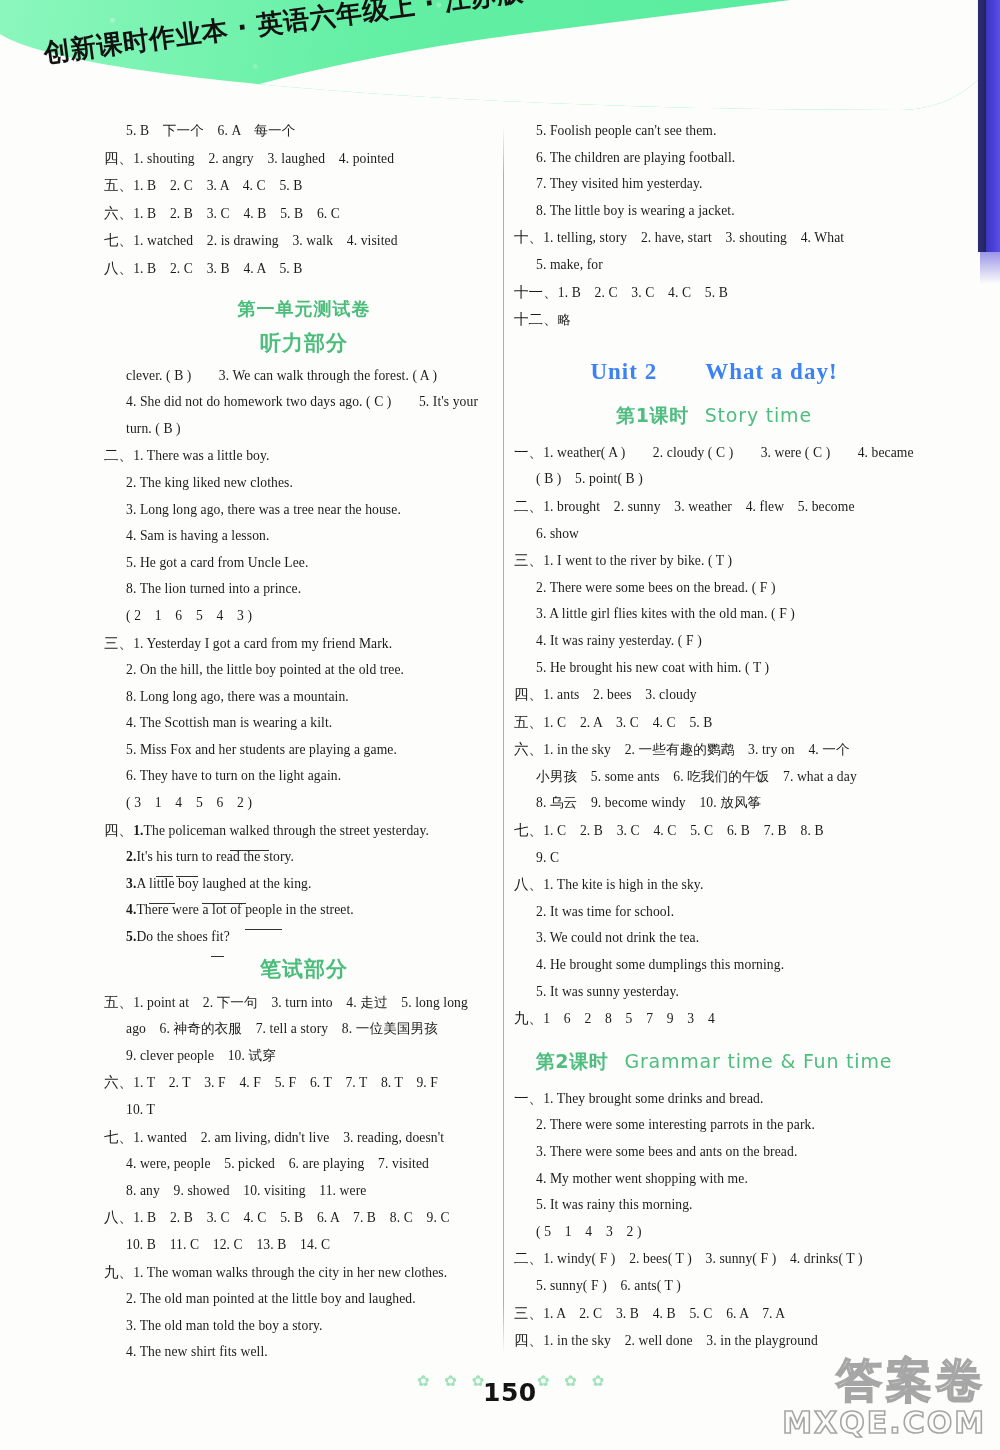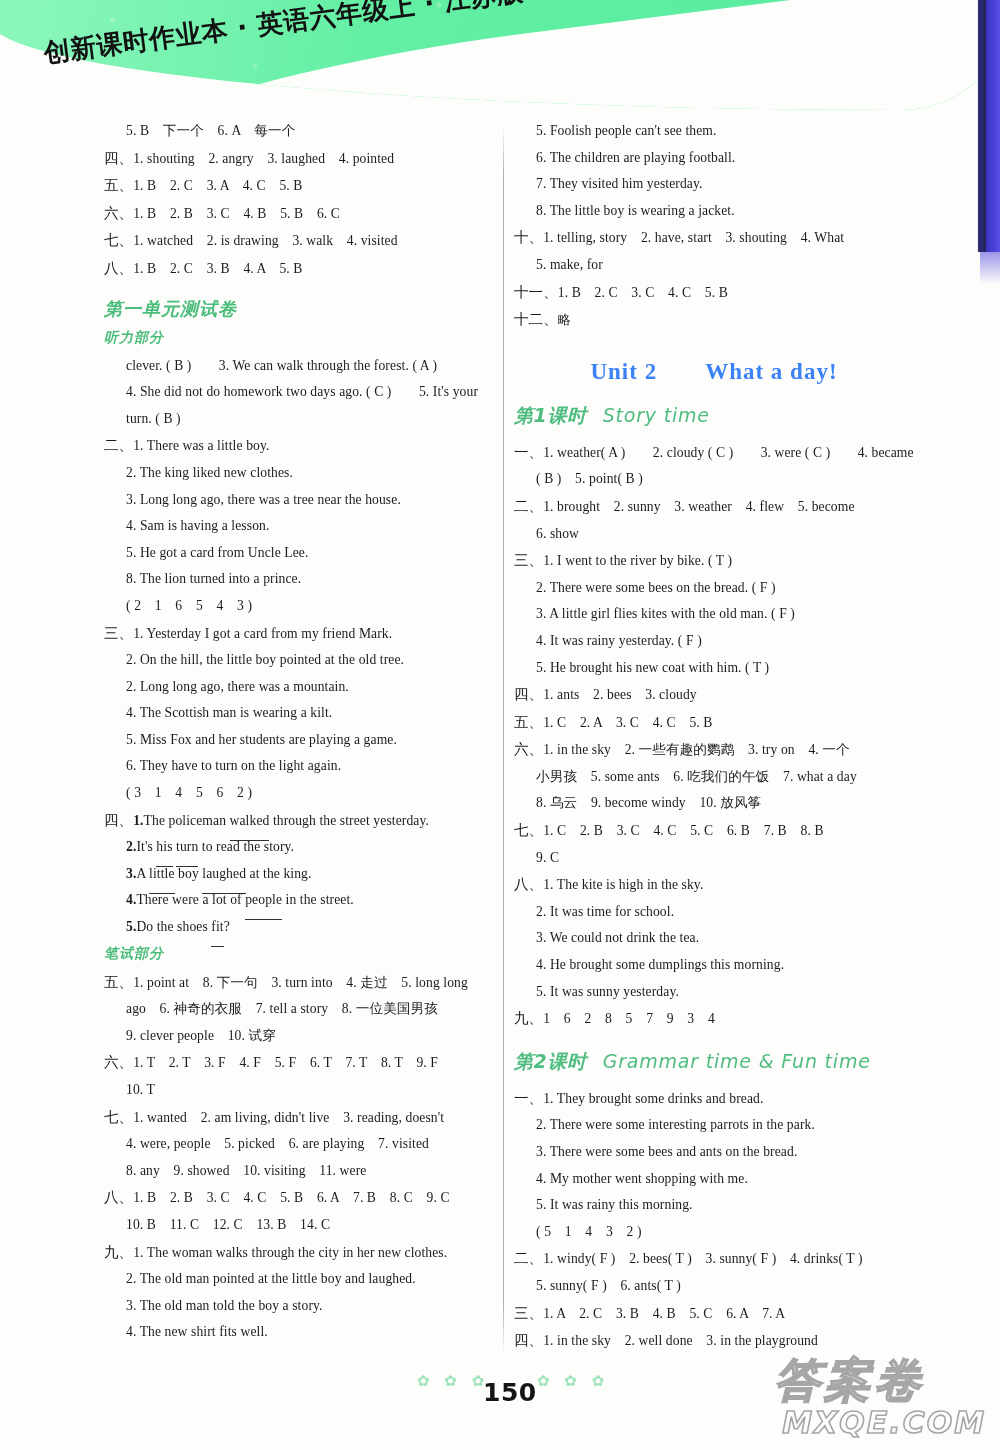--- a/index.html
+++ b/index.html
@@ -101,29 +101,28 @@
   
   .idx{
     font-family:"DejaVu Sans","Liberation Sans",sans-serif;
     font-size:14.5px;font-weight:400;
     display:inline-block;min-width:26px;
   }
   .idx.wide{min-width:40px;}
 
   
   .gh{
-    text-align:left;
+    text-align:center;
     font-family:"DejaVu Sans","Liberation Sans",sans-serif;
     color:#4bbd7b;
     font-weight:700;
     letter-spacing:1px;
-    font-style:italic;
   }
   .gh-unit{font-size:18px;margin:14px 0 8px;}
-  .gh-part{font-size:14px;margin:4px 0 6px;font-weight:700;}
+  .gh-part{font-size:21px;margin:4px 0 6px;font-weight:700;}
   .gh-lesson{
     font-size:19px;margin:16px 0 10px;
     color:#4fbd80;letter-spacing:.6px;
   }
   .gh-lesson .en{font-weight:400;letter-spacing:.8px;}
 
   .unit-title{
     text-align:center;
     font-family:"Liberation Serif","DejaVu Serif",serif;
     font-weight:700;font-size:23px;
@@ -145,26 +144,25 @@
     position:absolute;top:6px;
     font-size:15px;color:#9ee3b9;letter-spacing:5px;
     font-family:"DejaVu Sans",sans-serif;
   }
   .stars.l{left:417px;}
   .stars.r{left:537px;}
 
   
   .wm{
     position:absolute;right:14px;bottom:10px;
-    text-align:left;
+    text-align:right;
     color:rgba(120,120,120,.0);
     -webkit-text-stroke:1.6px rgba(150,150,150,.85);
     font-family:"DejaVu Sans","Liberation Sans",sans-serif;
     pointer-events:none;
-    font-style:italic;
   }
   .wm-cn{font-size:46px;font-weight:700;letter-spacing:4px;line-height:52px;}
   .wm-en{font-size:30px;font-weight:700;letter-spacing:2px;line-height:34px;margin-left:8px;}
 </style>
 </head>
 <body>
 
 <div class="page">
 
   <div class="banner">
@@ -213,21 +211,21 @@
       <div class="ln hang">3. Long long ago, there was a tree near the house.</div>
       <div class="ln hang">4. Sam is having a lesson.</div>
       <div class="ln hang">5. He got a card from Uncle Lee.</div>
       <div class="ln hang">8. The lion turned into a prince.</div>
       <div class="ln hang">( 2　1　6　5　4　3 )</div>
 
       <div class="ln">
         <span class="idx">三、</span><span>1. Yesterday I got a card from my friend Mark.</span>
       </div>
       <div class="ln hang">2. On the hill, the little boy pointed at the old tree.</div>
-      <div class="ln hang">2. Long long ago, there was a mountain.</div>
+      <div class="ln hang">8. Long long ago, there was a mountain.</div>
       <div class="ln hang">4. The Scottish man is wearing a kilt.</div>
       <div class="ln hang">5. Miss Fox and her students are playing a game.</div>
       <div class="ln hang">6. They have to turn on the light again.</div>
       <div class="ln hang">( 3　1　4　5　6　2 )</div>
 
       <div class="ln">
         <span class="idx">四、</span><span class="num">1.</span><span>The policeman </span><span class="u">walked</span><span> through the street yesterday.</span>
       </div>
       <div class="ln hang">
         <span class="num">2.</span><span>It's </span><span class="u">his</span><span> </span><span class="u">turn</span><span> to read the story.</span>
@@ -238,21 +236,21 @@
       <div class="ln hang">
         <span class="num">4.</span><span>There were a lot of </span><span class="u">people</span><span> in the street.</span>
       </div>
       <div class="ln hang">
         <span class="num">5.</span><span>Do the shoes </span><span class="u">fit</span><span>?</span>
       </div>
 
       <div class="gh gh-part">笔试部分</div>
 
       <div class="ln">
-        <span class="idx">五、</span><span>1. point at　8. 下一句　3. turn into　4. 走过　5. long long</span>
+        <span class="idx">五、</span><span>1. point at　2. 下一句　3. turn into　4. 走过　5. long long</span>
       </div>
       <div class="ln hang">ago　6. 神奇的衣服　7. tell a story　8. 一位美国男孩</div>
       <div class="ln hang">9. clever people　10. 试穿</div>
 
       <div class="ln">
         <span class="idx">六、</span><span>1. T　2. T　3. F　4. F　5. F　6. T　7. T　8. T　9. F</span>
       </div>
       <div class="ln hang">10. T</div>
 
       <div class="ln">

